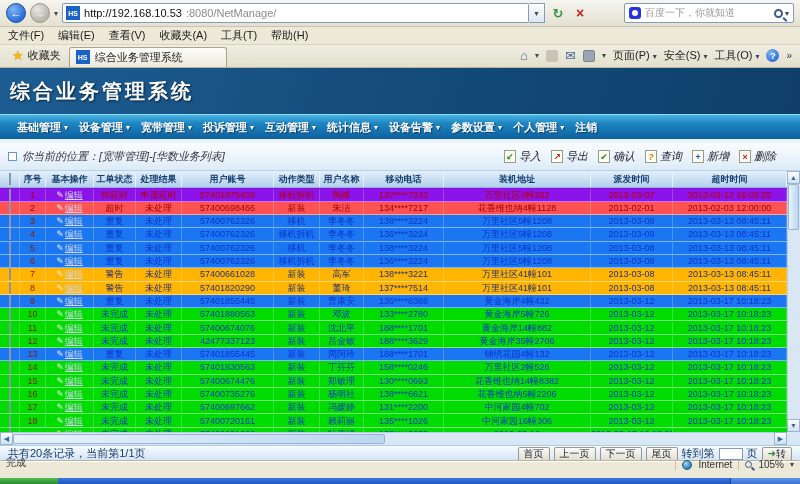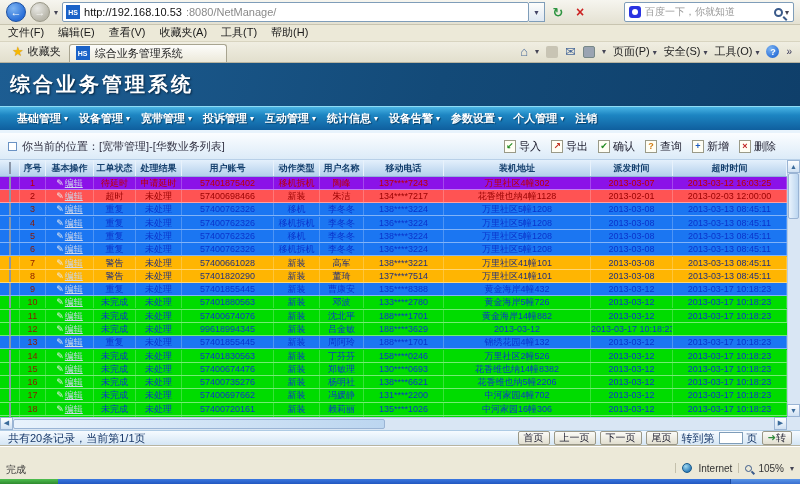--- a/index.html
+++ b/index.html
@@ -44,21 +44,21 @@
 .chev { color:#335; font-size:10px; }
 
 
 .banner { height:48px; background:linear-gradient(105deg,#1d5d92 0%,#134a78 55%,#0f3f6a 100%); display:flex; align-items:center; }
 .banner h1 { color:#fff; font-size:20px; font-weight:bold; letter-spacing:3px; padding-left:10px; text-shadow:1px 1px 2px #06243f; }
 .nav { height:26px; background:linear-gradient(#49b4e4 0%,#1d85c2 35%,#0f5f9e 100%); border-top:1px solid #8fdcf6; border-bottom:1px solid #titles; display:flex; align-items:center; gap:11px; padding-left:17px; }
 .nav-item { color:#fff; font-size:11px; font-weight:bold; display:flex; align-items:center; gap:3px; white-space:nowrap; text-shadow:1px 1px 1px #08406a; }
 .nav-item .arr { font-size:8px; }
 .gap-strip { height:4px; background:#e8f3fc; }
 
-.crumbbar { height:29px; background:linear-gradient(#fbfdff,#dcebf8); border-bottom:1px solid #b8d0e8; display:flex; align-items:center; padding:0 6px; font-size:11px; color:#334; }
+.crumbbar { height:29px; background:linear-gradient(#fbfdff,#dcebf8); border-bottom:1px solid #b8d0e8; display:flex; align-items:center; padding:0 6px; font-size:11px; color:#334;font-style:italic; }
 .crumb-ic { width:9px; height:9px; border:1px solid #6a92c4; background:#fff; margin:0 5px 0 2px; }
 .toolbar { margin-left:auto; display:flex; align-items:center; gap:10px; padding-right:18px; }
 .tool { display:flex; align-items:center; gap:3px; font-size:11px; color:#223; }
 .tool-ic { width:12px; height:13px; background:#fffef4; border:1px solid #9a9a88; position:relative; font-size:9px; font-weight:bold; display:flex; align-items:center; justify-content:center; }
 
 
 .tablewrap { position:relative; height:283px; background:#eef4fb; }
 .grid { display:grid; grid-template-columns:20px 26px 48px 42px 46px 92px 46px 44px 80px 1fr 82px 114px; width:787px; }
 .thead { height:17px; background:linear-gradient(#e4f0fc,#b4d0ec); border-bottom:1px solid #8fb2d8; font-size:9px; font-weight:bold; color:#15406e; align-items:center; }
 .th { text-align:center; border-right:1px solid #e8f2fc; line-height:16px; white-space:nowrap; overflow:hidden; }
@@ -76,21 +76,21 @@
 .sb-thumb { position:absolute; background:linear-gradient(90deg,#e8f2fc,#bcd6f0); border:1px solid #9ab4d4; border-radius:2px; }
 .corner { position:absolute; right:0; bottom:0; width:13px; height:13px; background:#d9e6f4; }
 
 
 .recbar { height:16px; background:linear-gradient(#f6fbff,#d2e4f4); border-top:1px solid #aecbe4; display:flex; align-items:center; font-size:11px; color:#1a3a6a; padding:0 8px; }
 .pager { margin-left:auto; display:flex; align-items:center; gap:4px; }
 .pbtn { font-size:10px; color:#223; background:linear-gradient(#fbfbf8,#e2dfd0); border:1px solid #9a9888; border-radius:2px; padding:0 5px; line-height:12px; }
 .goto-input { width:24px; height:12px; background:#fff; border:1px solid #7f9db9; }
 .go-arrow { color:#2d8a3a; font-weight:bold; }
 
-.statusbar { height:16px; background:#ece9d8; border-top:1px solid #fff; box-shadow:0 -1px 0 #b8b4a0; display:flex; align-items:flex-start; font-size:10px; color:#333; padding:16px 6px; }
+.statusbar { height:16px; background:#ece9d8; border-top:1px solid #fff; box-shadow:0 -1px 0 #b8b4a0; display:flex; align-items:flex-end; font-size:10px; color:#333; padding:8px 6px; }
 .s-right { margin-left:auto; display:flex; align-items:center; gap:6px; }
 .s-sep { width:1px; height:10px; background:#c4c0ac; }
 .globe { width:10px; height:10px; border-radius:50%; background:radial-gradient(circle at 35% 30%,#9fd8f0,#2a7ab8 75%); border:1px solid #1a5a8a; }
 .mag-s { width:7px; height:7px; border:1.5px solid #3a5a8a; border-radius:50%; position:relative; }
 .mag-s::after { content:""; position:absolute; width:1.5px; height:4px; background:#3a5a8a; transform:rotate(-45deg); left:6px; top:5px; }
 
 .taskbar { height:6px; display:flex; }
 .tb-start { width:58px; background:linear-gradient(#4fbf4f,#2e8a2e); }
 .tb-main { flex:1; background:linear-gradient(#3a77e0,#2257c0); }
 .tb-tray { width:70px; background:linear-gradient(#5a96e8,#3a6fd0); border-left:1px solid #1a4aa0; }
@@ -376,24 +376,25 @@
           <div class="td">黄金海岸14幢882</div>
           <div class="td">2013-03-12</div>
           <div class="td">2013-03-17 10:18:23</div>
         </div>
         <div class="trow grid" style="background: rgb(0, 220, 0); color: rgb(11, 53, 200);">
           <div class="td"><span class="cbx"></span></div>
           <div class="td" style="color: rgb(139, 26, 0);">12</div>
           <div class="td edit-cell"><span class="pen">✎</span><span>编辑</span></div>
           <div class="td">未完成</div>
           <div class="td">未处理</div>
-          <div class="td">99618994345</div>
+          <div class="td">42477337123</div>
           <div class="td">新装</div>
           <div class="td">吕金敏</div>
           <div class="td">188****3629</div>
+          <div class="td">黄金海岸35幢2706</div>
           <div class="td">2013-03-12</div>
           <div class="td">2013-03-17 10:18:23</div>
         </div>
         <div class="trow grid" style="background: rgb(27, 118, 242); color: rgb(10, 52, 204);">
           <div class="td"><span class="cbx"></span></div>
           <div class="td" style="color: rgb(139, 26, 0);">13</div>
           <div class="td edit-cell"><span class="pen">✎</span><span>编辑</span></div>
           <div class="td">重复</div>
           <div class="td">未处理</div>
           <div class="td">57401855445</div>

